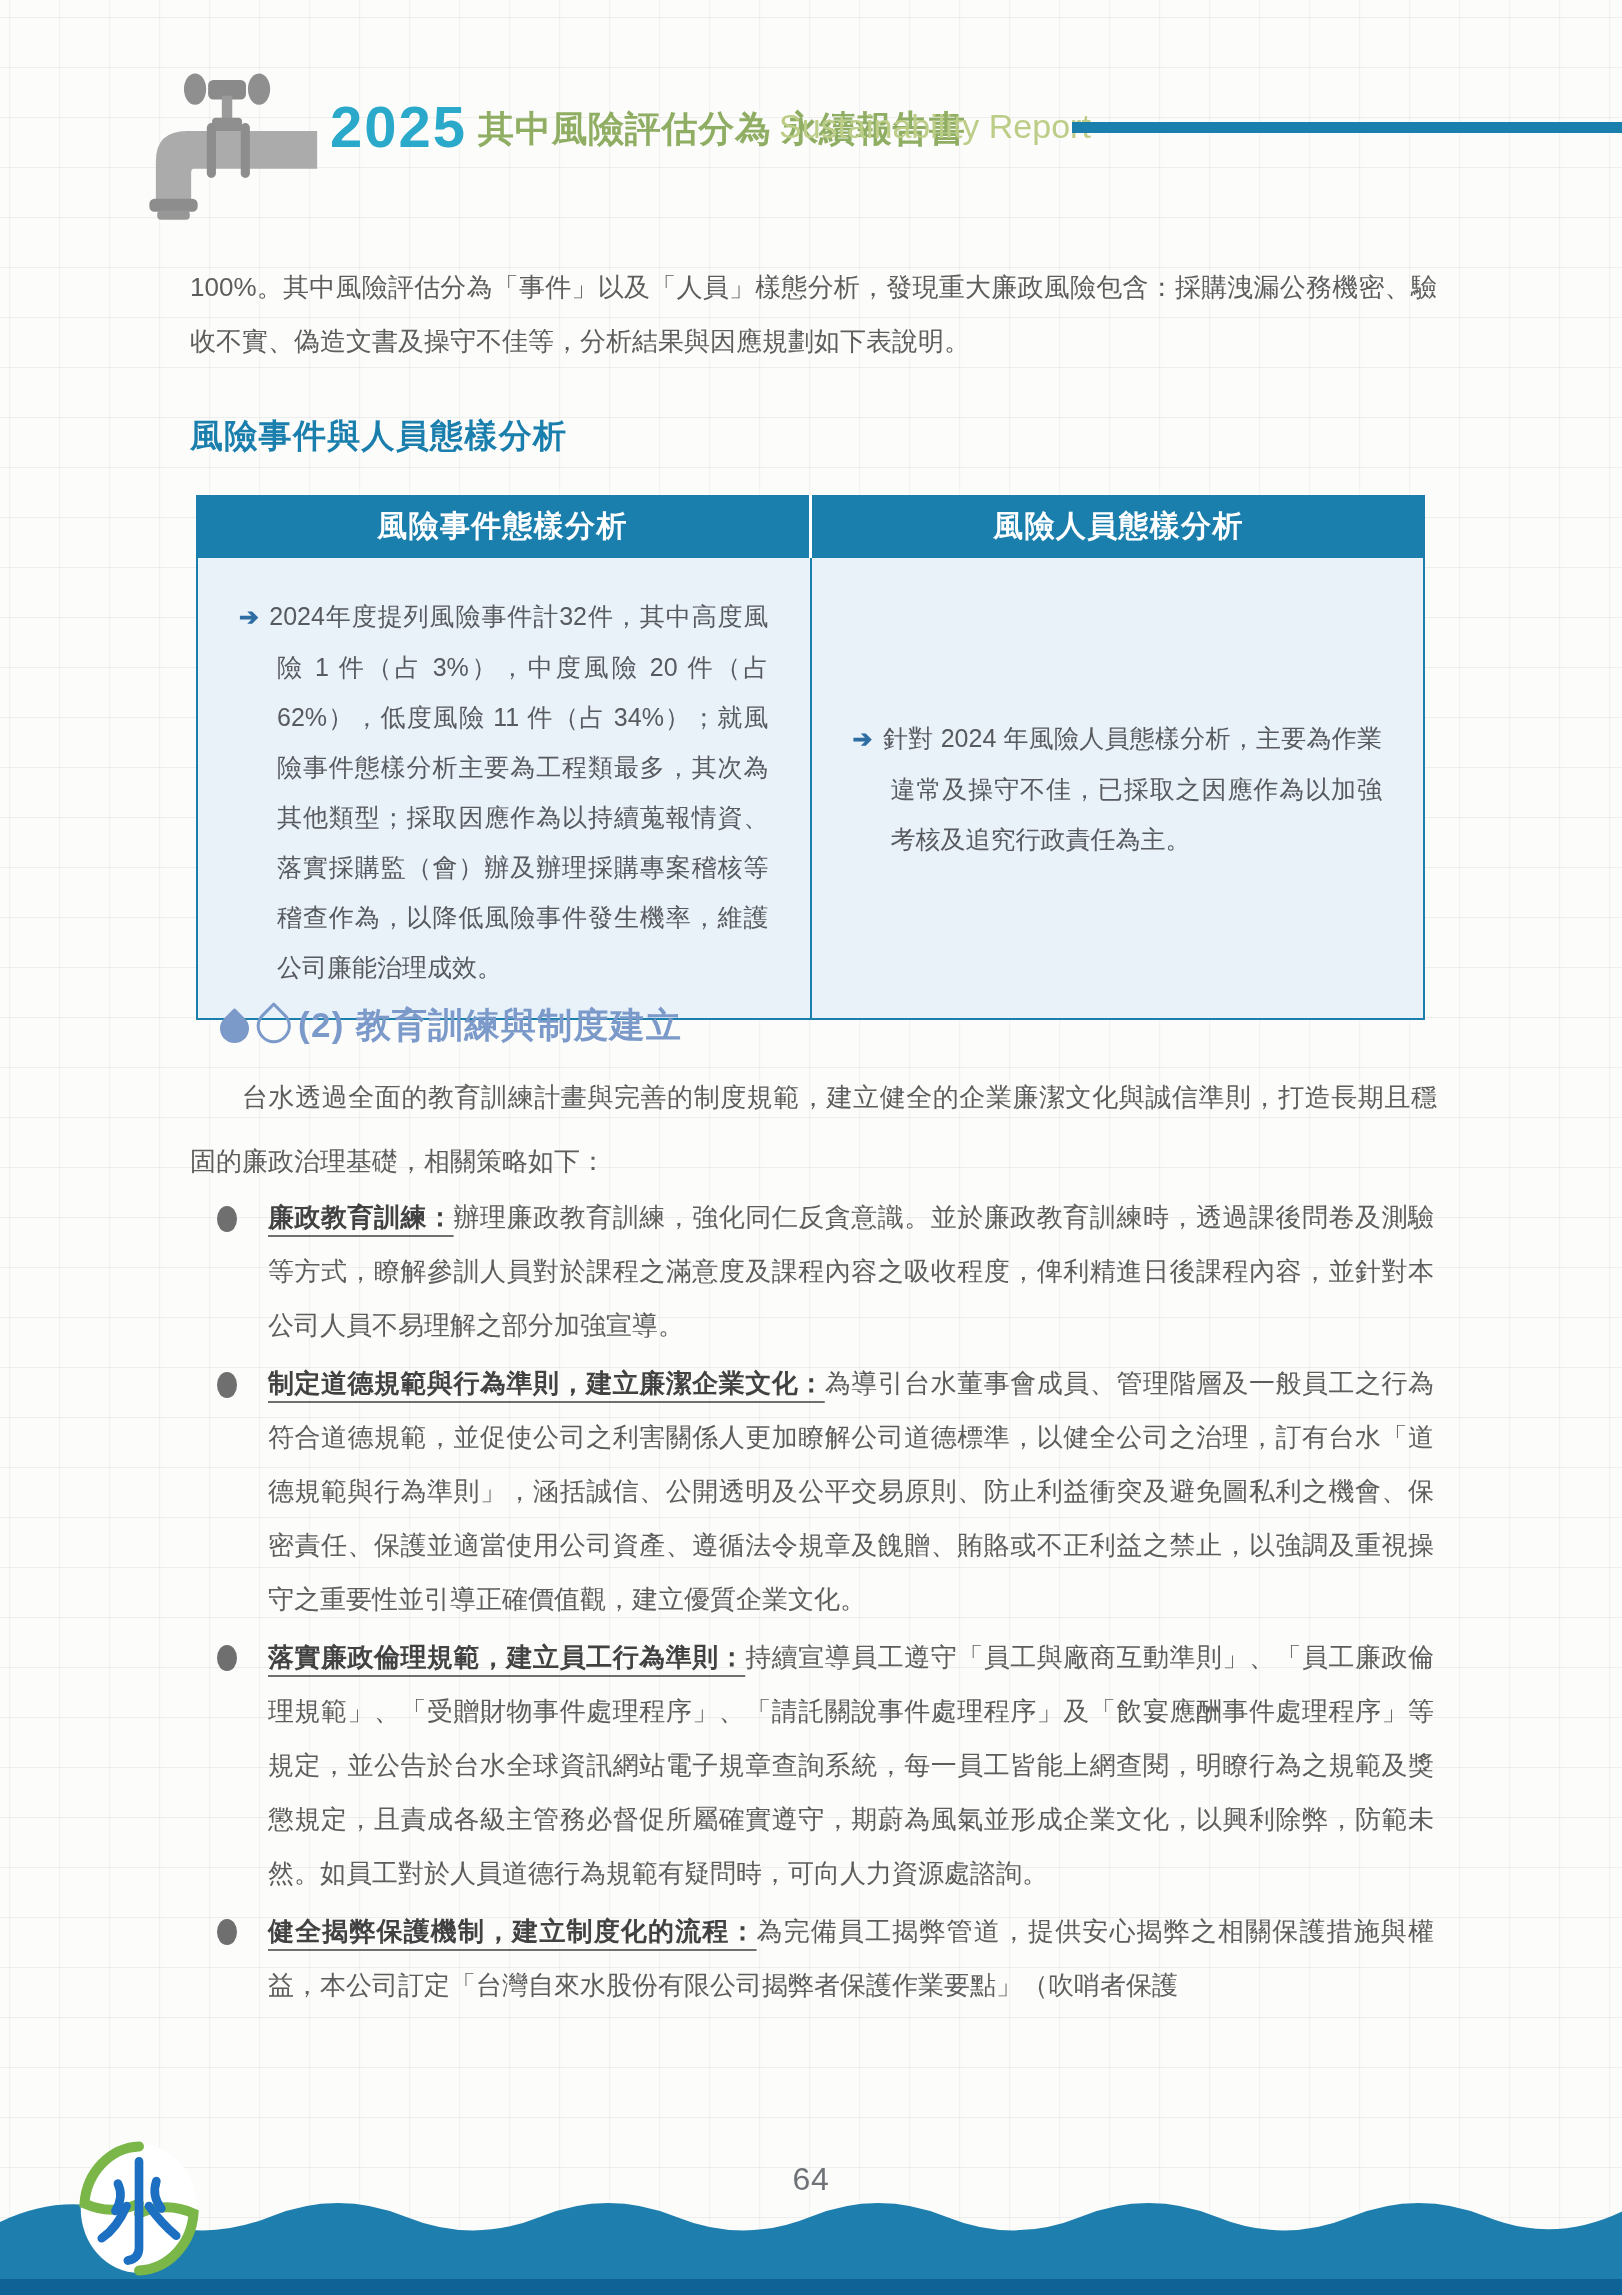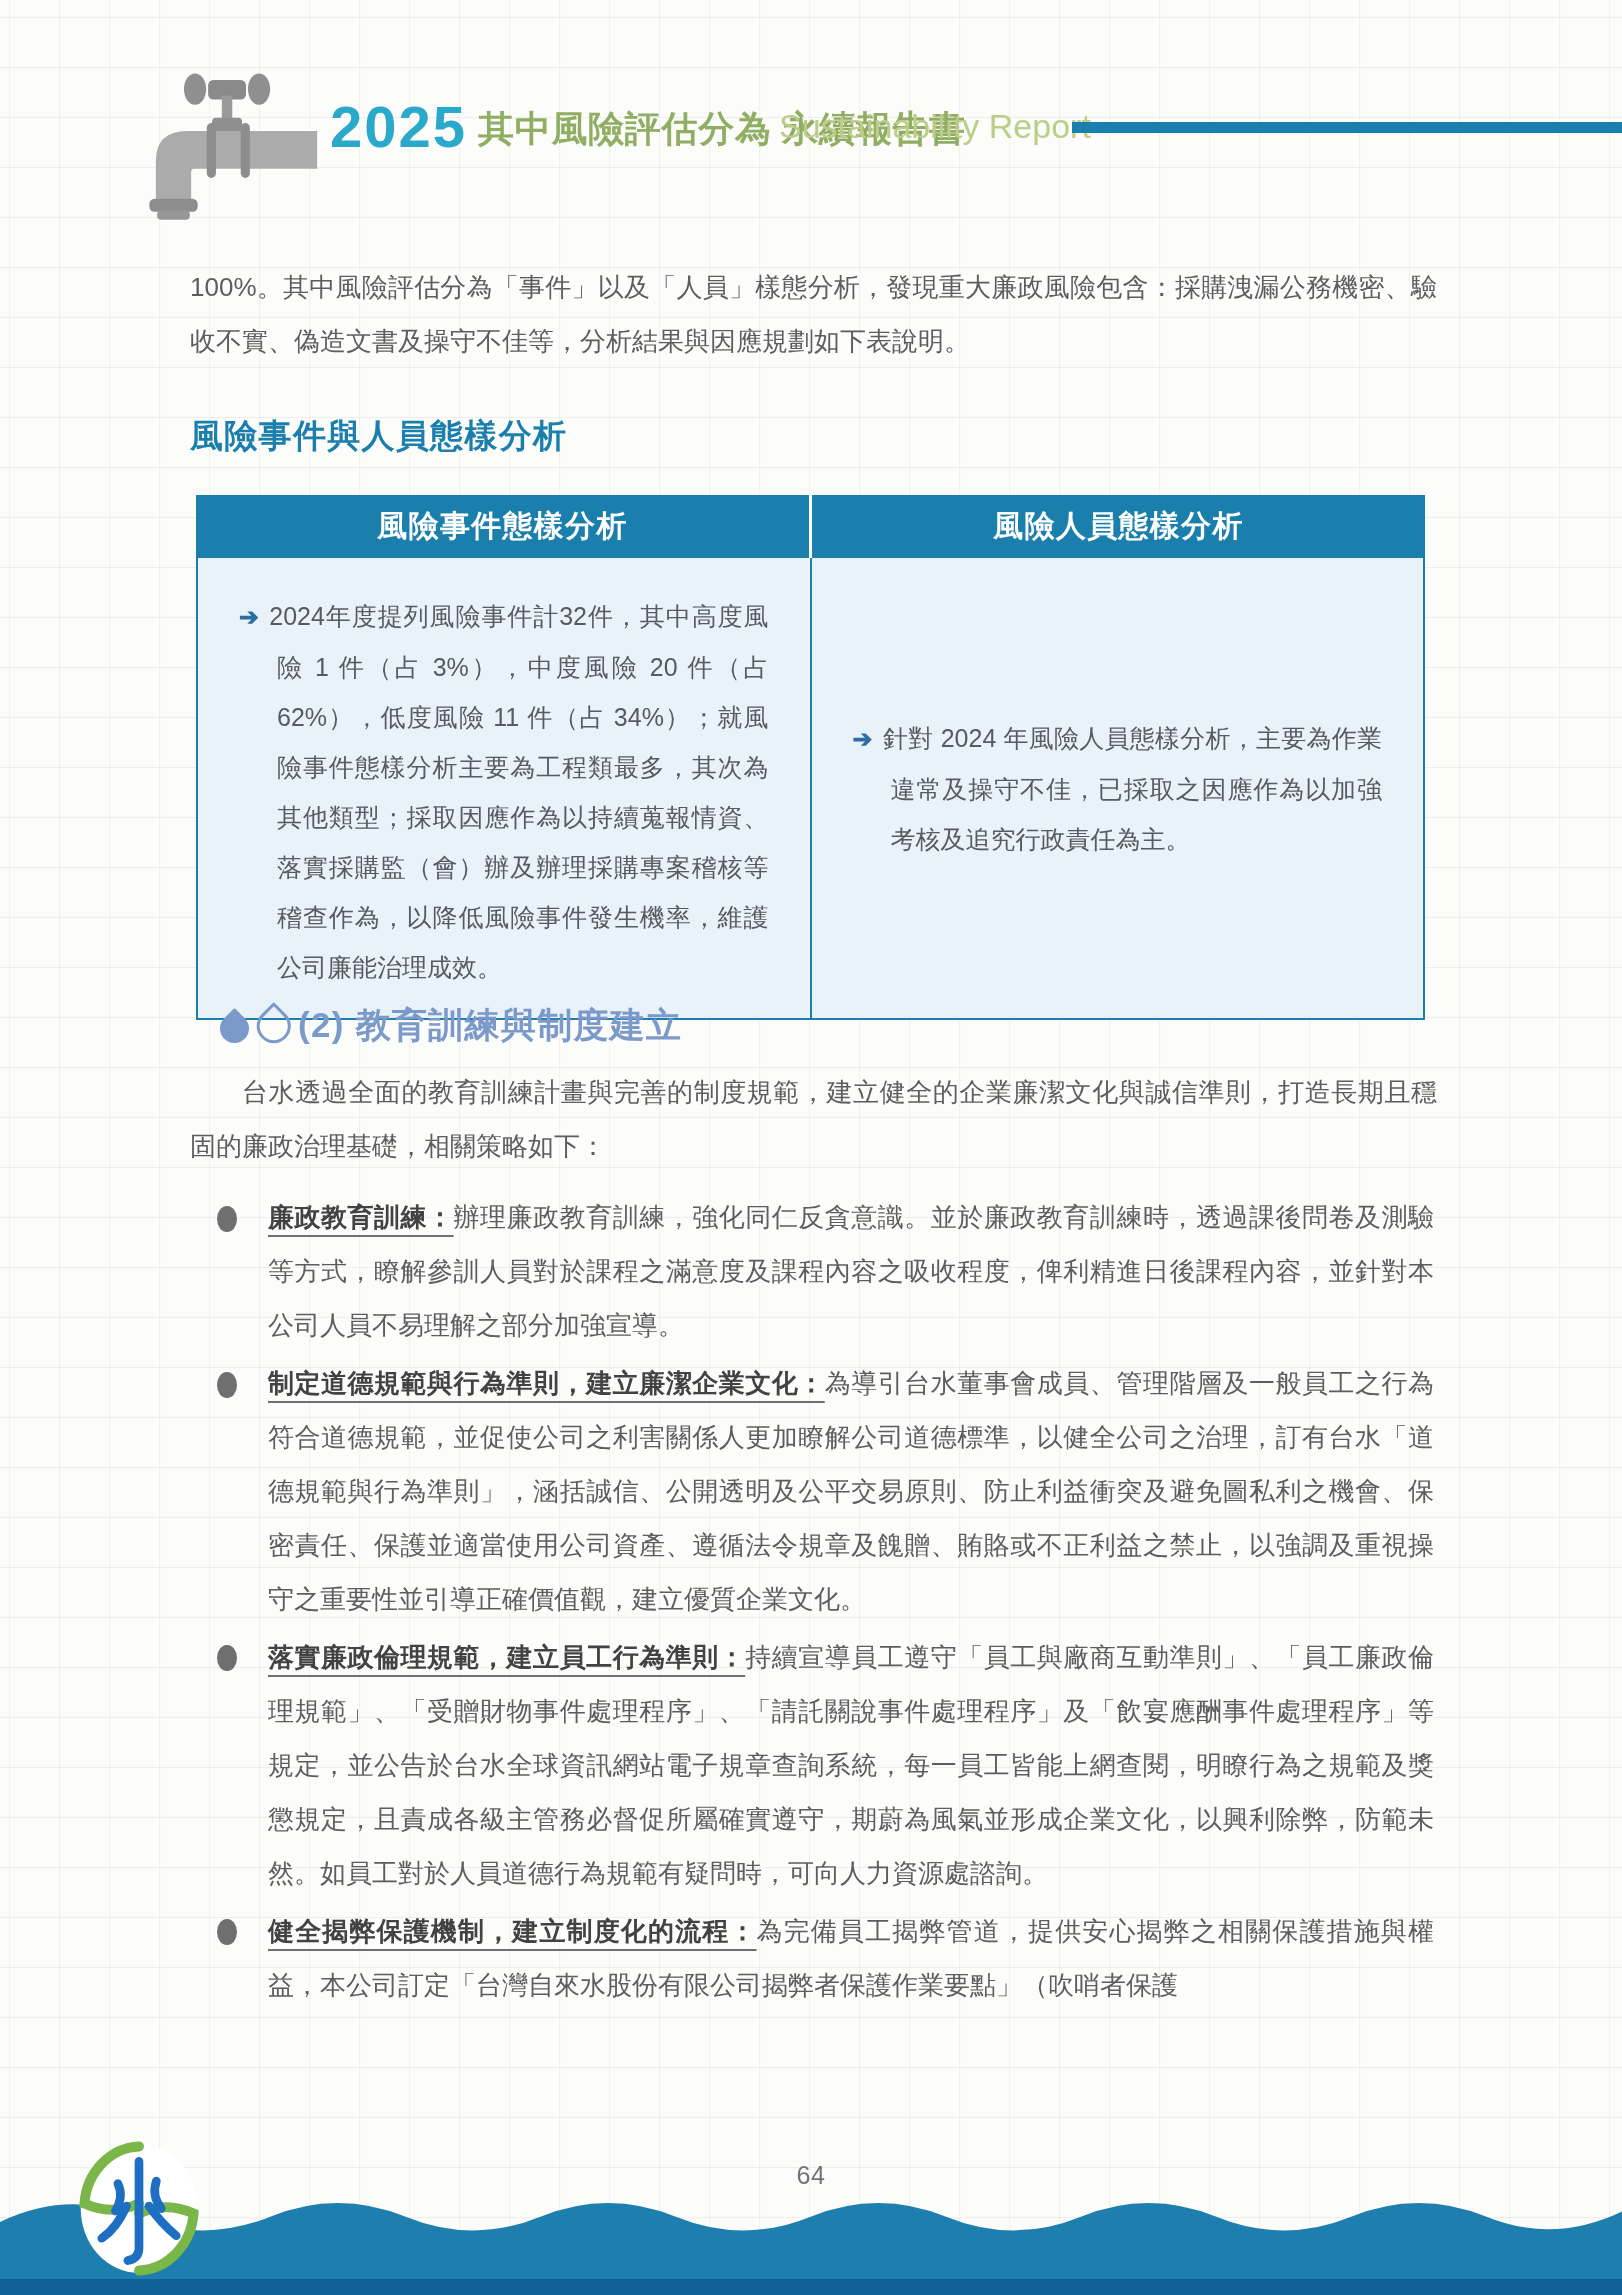--- a/index.html
+++ b/index.html
@@ -70,40 +70,40 @@
   .sec2-head{position:absolute;left:216px;top:996px;height:59px;display:flex;align-items:center;}
   .drops{position:relative;width:79px;height:52px;}
   .drop{position:absolute;border-radius:4% 50% 50% 50%;transform:rotate(45deg);}
   .drop-filled{left:3.9px;top:14.4px;width:29px;height:29px;background:var(--slate-c);}
   .drop-outline{left:41px;top:9.2px;width:27.5px;height:27.5px;border:3.9px solid var(--slate-c);background:transparent;}
   .sec2-title{
     font-size:35px;font-weight:700;color:var(--slate-c);letter-spacing:1.3px;margin-left:3px;white-space:nowrap;
   }
   .sec2-intro{
     position:absolute;left:190px;top:1065px;width:1247px;
-    font-size:26px;line-height:54px;text-align:justify;text-indent:52px;color:#5d5d5d;
+    font-size:26px;line-height:64px;text-align:justify;text-indent:52px;color:#5d5d5d;
   }
   
   .blist{position:absolute;left:216px;top:1190px;width:1218px;}
   .bitem{position:relative;padding-left:52px;margin-bottom:3.9px;font-size:26px;line-height:54px;text-align:justify;color:#5d5d5d;}
   .bdot{
     position:absolute;left:1.3px;top:15.7px;width:19.6px;height:26px;
     background:#6f6f6f;border-radius:50%;
   }
   .blead{
     font-weight:700;color:#424242;
     text-decoration:underline;
     text-decoration-thickness:2px;
     text-underline-offset:9.2px;
     text-decoration-color:#6f6f6f;
   }
   
   .page-num{
     position:absolute;left:0;top:2161px;width:100%;text-align:center;
-    font-size:25px;color:#6f7377;letter-spacing:0.7px;
+    font-size:32px;color:#6f7377;letter-spacing:0.7px;
   }
   .wave-wrap{position:absolute;left:0;top:2171px;width:1622px;height:124px;}
   .wave-dark-stripe{position:absolute;left:0;bottom:0;width:100%;height:15.7px;background:var(--wave-dark);}
   .logo{position:absolute;left:77px;top:2141px;}
 </style>
 </head>
 <body>
 
 <div class="page" style="--blue-c:#1b7fad; --year-c:#2ba9cb; --green-c:#8fae63; --green-l:#bccd87;
             --slate-c:#7b9aca; --cell-bg:#e9f1f9; --wave-c:#1e7fae; --wave-dark:#0f6295;">

